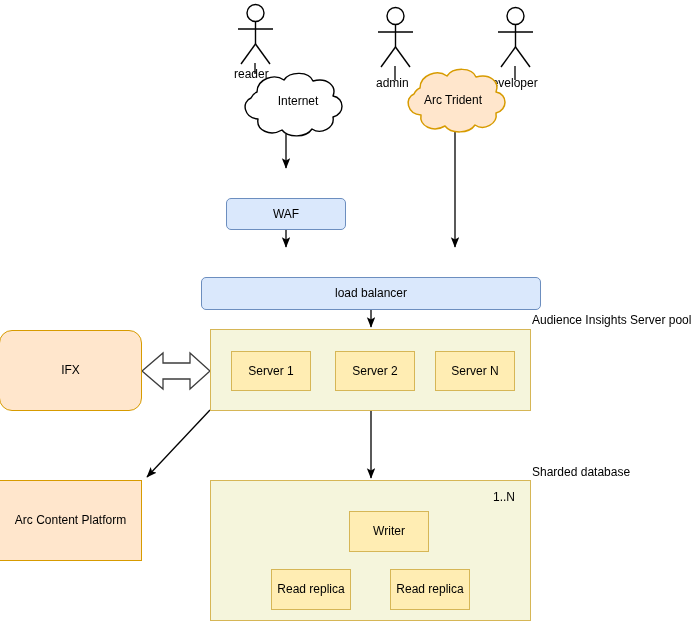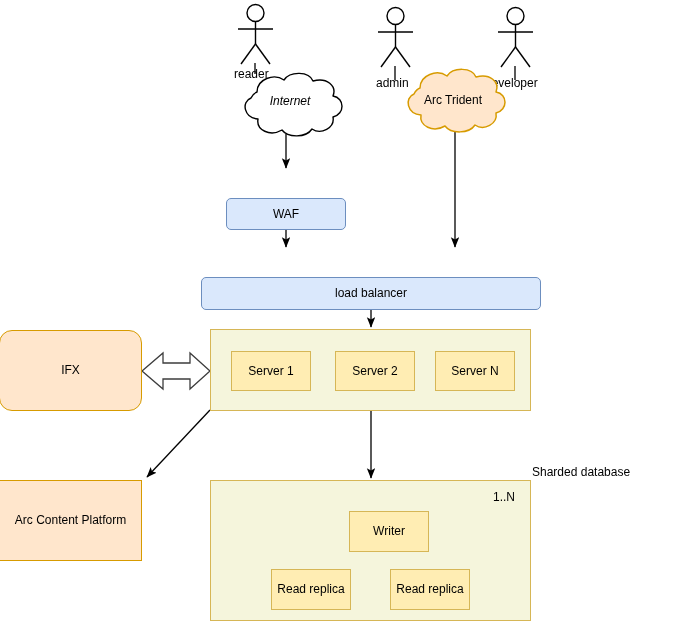--- a/index.html
+++ b/index.html
@@ -143,33 +143,34 @@
     <line x1="22.5" y1="42" x2="8" y2="62" stroke="#000000" stroke-width="1.4"></line>
     <line x1="22.5" y1="42" x2="37" y2="62" stroke="#000000" stroke-width="1.4"></line>
   </svg>
   <div class="actor-label" style="left:485px; top:76px;">developer</div>
 
   <svg class="cloud-svg" style="left:233px; top:70px; width:114px; height:68px;" viewBox="0 0 114 68">
     <path d="M24,22 C24,9 41,3 51,10 C57,1 76,1 80,11 C94,7 104,16 100,26
              C112,28 112,44 100,47 C102,58 88,65 79,59 C73,68 55,68 49,60
              C37,67 23,60 25,49 C11,48 8,32 18,28 C19,26 21,23 24,22 Z" fill="#ffffff" stroke="#000000" stroke-width="1.4" stroke-linejoin="round"></path>
   </svg>
-  <div class="cloud-label" style="left:233px; top:94px; width:114px;font-style:italic;">Internet</div>
+  <div class="cloud-label" style="left:241px; top:94px; width:114px;">Internet</div>
 
   <svg class="cloud-svg" style="left:396px; top:66px; width:114px; height:68px;" viewBox="0 0 114 68">
     <path d="M24,22 C24,9 41,3 51,10 C57,1 76,1 80,11 C94,7 104,16 100,26
              C112,28 112,44 100,47 C102,58 88,65 79,59 C73,68 55,68 49,60
              C37,67 23,60 25,49 C11,48 8,32 18,28 C19,26 21,23 24,22 Z" fill="#ffe6cc" stroke="#d79b00" stroke-width="1.5" stroke-linejoin="round"></path>
   </svg>
   <div class="cloud-label" style="left:396px; top:93px; width:114px;">Arc Trident</div>
 
   <div class="node node-blue" style="left:226px; top:170px; width:120px; height:32px;">WAF</div>
 
   <div class="node node-blue" style="left:201px; top:249px; width:340px; height:33px;">load balancer</div>
 
+  <div class="free-label" style="left:532px; top:313px;">Audience Insights Server pool</div>
 
   <div class="node node-pool" style="left:210px; top:329px; width:321px; height:82px;"></div>
 
   <div class="node node-inner" style="left:231px; top:351px; width:80px; height:40px;">Server 1</div>
   <div class="node node-inner" style="left:335px; top:351px; width:80px; height:40px;">Server 2</div>
   <div class="node node-inner" style="left:435px; top:351px; width:80px; height:40px;">Server N</div>
 
   <div class="node node-orange" style="left:-1px; top:330px; width:143px; height:81px;border-radius:13px;">IFX</div>
 
   <div class="node node-orange" style="left:-1px; top:480px; width:143px; height:81px;">Arc Content Platform</div>

